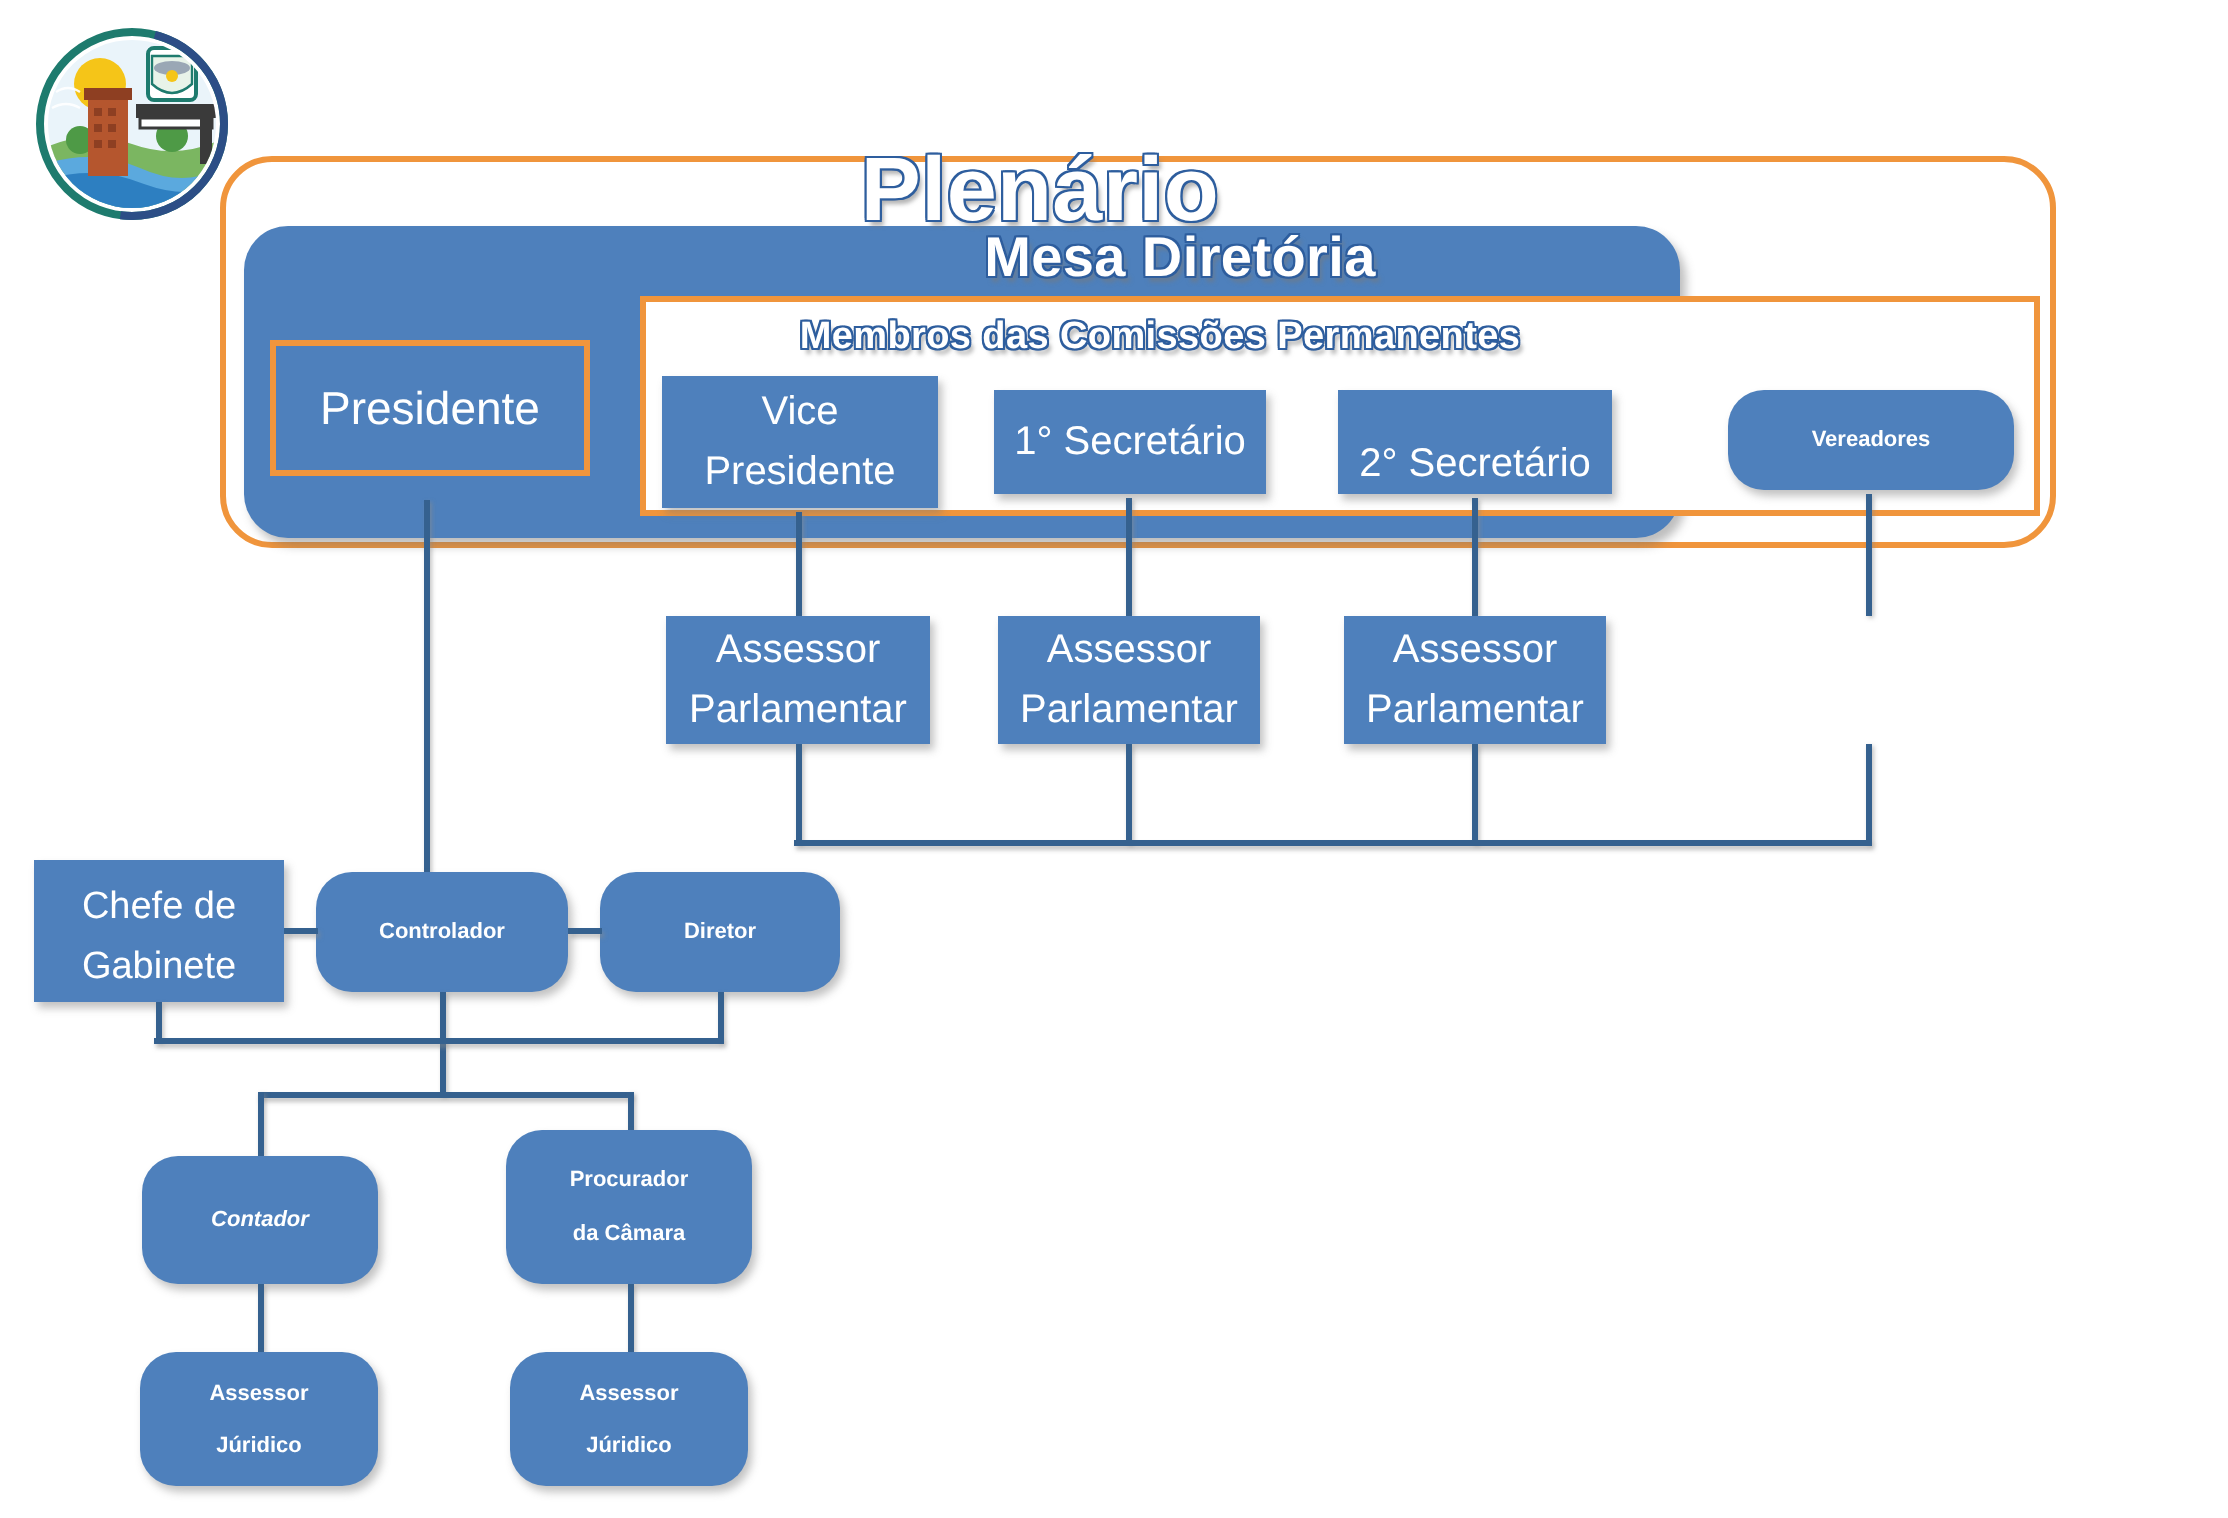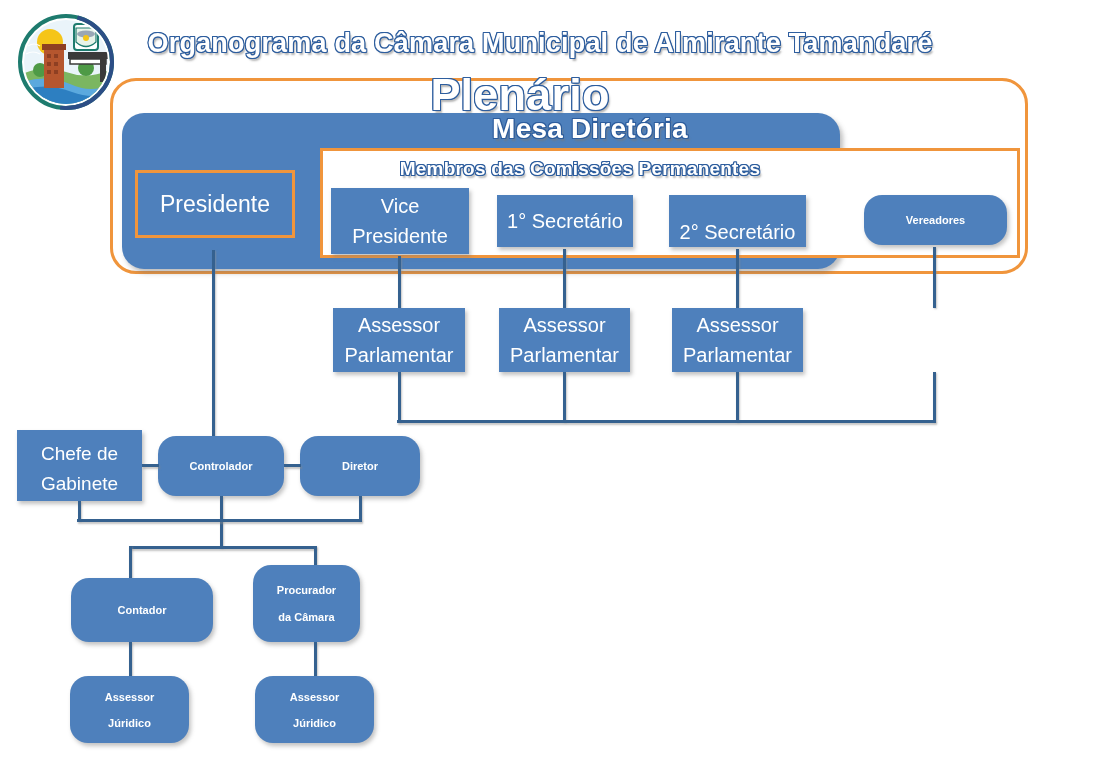--- a/index.html
+++ b/index.html
@@ -156,21 +156,20 @@
             <path d="M12 42 q7 -4 14 0"></path>
         </g>
         <rect x="60" y="12" width="24" height="26" rx="3" fill="#ffffff" stroke="#1E7B6E" stroke-width="2"></rect>
         <path d="M62 16 h20 v14 q-10 9 -20 0 Z" fill="#E8F3E9" stroke="#1E7B6E" stroke-width="1.2"></path>
         <ellipse cx="72" cy="22" rx="9" ry="3.5" fill="#9AA7B5"></ellipse>
         <circle cx="72" cy="26" r="3" fill="#F5C518"></circle>
       </g>
     </svg>
   </div>
 
-  <div class="abs wordart title-main">Organograma da Câmara Municipal de Almirante Tamandaré</div>
 
   <div class="abs plenario-box"></div>
 
   <div class="abs mesa-box"></div>
 
   <div class="abs comissoes-box"></div>
 
   <div class="abs wordart plenario-label">Plenário</div>
   <div class="abs wordart mesa-label">Mesa Diretória</div>
   <div class="abs wordart comissoes-label">Membros das Comissões Permanentes</div>
@@ -252,25 +251,25 @@
 
   <div class="abs vline" style="left:78px;  top:501px; height:20px;"></div>
   <div class="abs vline" style="left:220px; top:496px; height:52px;"></div>
   <div class="abs vline" style="left:359px; top:496px; height:25px;"></div>
   <div class="abs hline" style="left:77px; top:519px; width:285px;"></div>
 
   <div class="abs hline" style="left:129px; top:546px; width:187px;"></div>
   <div class="abs vline" style="left:129px; top:546px; height:32px;"></div>
   <div class="abs vline" style="left:314px; top:546px; height:32px;"></div>
 
-  <div class="abs node bold" style="left:71px; top:578px; width:142px; height:64px;">
+  <div class="abs node bold" style="left:71px; top:578px; width:118px; height:64px;font-style:italic;">
     <span>Contador</span>
   </div>
 
-  <div class="abs node bold two-line" style="left:253px; top:565px; width:107px; height:77px; line-height:27px;">
+  <div class="abs node bold two-line" style="left:253px; top:565px; width:123px; height:77px; line-height:27px;">
     <div>
       <div>Procurador</div>
       <div>da Câmara</div>
     </div>
   </div>
 
   <div class="abs vline" style="left:129px; top:642px; height:34px;"></div>
   <div class="abs vline" style="left:314px; top:642px; height:34px;"></div>
 
   <div class="abs node bold two-line" style="left:70px; top:676px; width:119px; height:67px; line-height:26px;">

